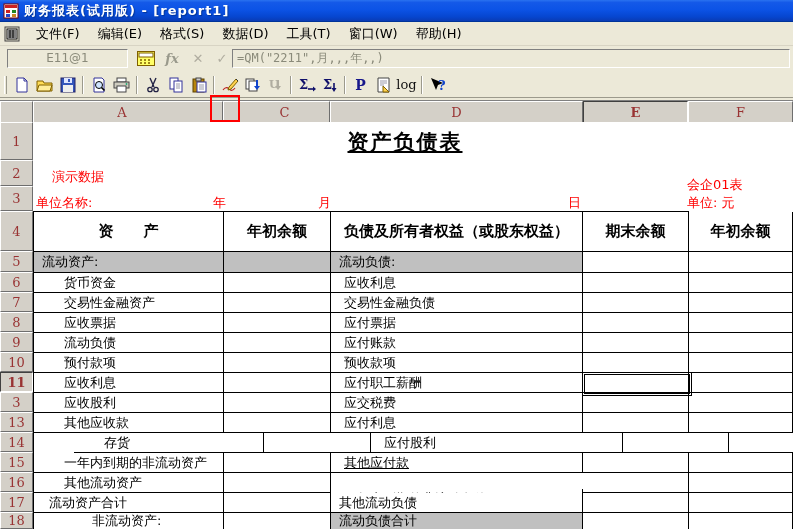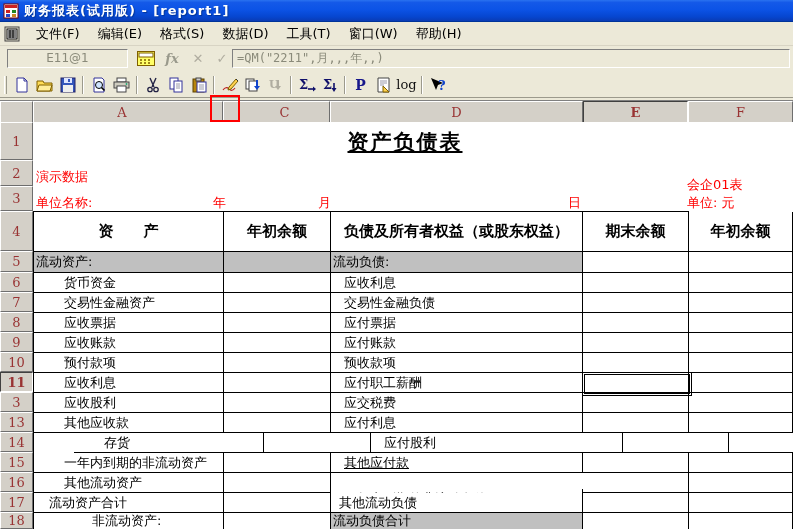--- a/index.html
+++ b/index.html
@@ -73,21 +73,21 @@
 
   .tablearea{ position:absolute; left:33px; top:89px; width:656px;
     border-left:1px solid #000; border-top:1px solid #000; }
   .trow{ display:flex; width:759px; }
   .tcell{ border-right:1px solid #000; border-bottom:1px solid #000; background:#fff;
     font-size:13px; color:#000; display:flex; align-items:center; white-space:nowrap; overflow:hidden;}
   .c1{ width:190px; } .c2{ width:107px; } .c3{ width:252px; } .c4{ width:106px; } .c5{ width:104px; }
   .hrow .tcell{ height:40px; font-weight:bold; font-size:15px; justify-content:center; }
   .hrow .c3{ letter-spacing:0px; }
   .gray{ background:#C0C0C0; }
-  .pad-section{ padding-left:2px; } .pad-item{ padding-left:30px; } .pad-item2{ padding-left:13px; }
+  .pad-section{ padding-left:8px; } .pad-item{ padding-left:30px; } .pad-item2{ padding-left:13px; }
   .pad-total{ padding-left:15px; } .pad-sub{ padding-left:58px; } .pad-small{ padding-left:8px; }
 
   .activecell{ position:absolute; left:548px; top:160px; width:110px; height:24px;
     border:1px solid #000; z-index:10; background:transparent; }
   .activecell .inner{ position:absolute; left:1px; top:1px; right:1px; bottom:1px; border:1px solid #000; }
 
   svg{ display:block; }
 </style>
 </head>
 <body>
@@ -293,21 +293,21 @@
       <div class="rowhead" style="top: 270px; height: 20px;">3</div>
       <div class="rowhead" style="top: 290px; height: 20px;">13</div>
       <div class="rowhead" style="top: 310px; height: 20px;">14</div>
       <div class="rowhead" style="top: 330px; height: 20px;">15</div>
       <div class="rowhead" style="top: 350px; height: 20px;">16</div>
       <div class="rowhead" style="top: 370px; height: 20px;">17</div>
       <div class="rowhead" style="top: 390px; height: 17px;">18</div>
     </div>
 
   <div class="sheettitle">资产负债表</div>
-  <div class="freecell" style="left:36px; top:46px;">演示数据</div>
+  <div class="freecell" style="left:52px; top:46px;">演示数据</div>
   <div class="freecell" style="left:687px; top:54px;">会企01表</div>
   <div class="freecell" style="left:36px; top:72px;">单位名称:</div>
   <div class="freecell" style="left:213px; top:72px;">年</div>
   <div class="freecell" style="left:318px; top:72px;">月</div>
   <div class="freecell" style="left:568px; top:72px;">日</div>
   <div class="freecell" style="left:687px; top:72px;">单位: 元</div>
 
   <div class="tablearea">
     <div class="trow hrow">
       <div class="tcell c1">资　　产</div>
@@ -339,21 +339,21 @@
           <div class="tcell c5" style="height: 100%;"></div>
         </div>
         <div class="trow" style="height: 20px;">
           <div class="tcell c1 pad-item" style="height: 100%;">应收票据</div>
           <div class="tcell c2" style="height: 100%;"></div>
           <div class="tcell c3 pad-item2" style="height: 100%;">应付票据</div>
           <div class="tcell c4" style="height: 100%;"></div>
           <div class="tcell c5" style="height: 100%;"></div>
         </div>
         <div class="trow" style="height: 20px;">
-          <div class="tcell c1 pad-item" style="height: 100%;">应收账款</div>
+          <div class="tcell c1 pad-item" style="height: 100%;">流动负债</div>
           <div class="tcell c2" style="height: 100%;"></div>
           <div class="tcell c3 pad-item2" style="height: 100%;">应付账款</div>
           <div class="tcell c4" style="height: 100%;"></div>
           <div class="tcell c5" style="height: 100%;"></div>
         </div>
         <div class="trow" style="height: 20px;">
           <div class="tcell c1 pad-item" style="height: 100%;">预付款项</div>
           <div class="tcell c2" style="height: 100%;"></div>
           <div class="tcell c3 pad-item2" style="height: 100%;">预收款项</div>
           <div class="tcell c4" style="height: 100%;"></div>

